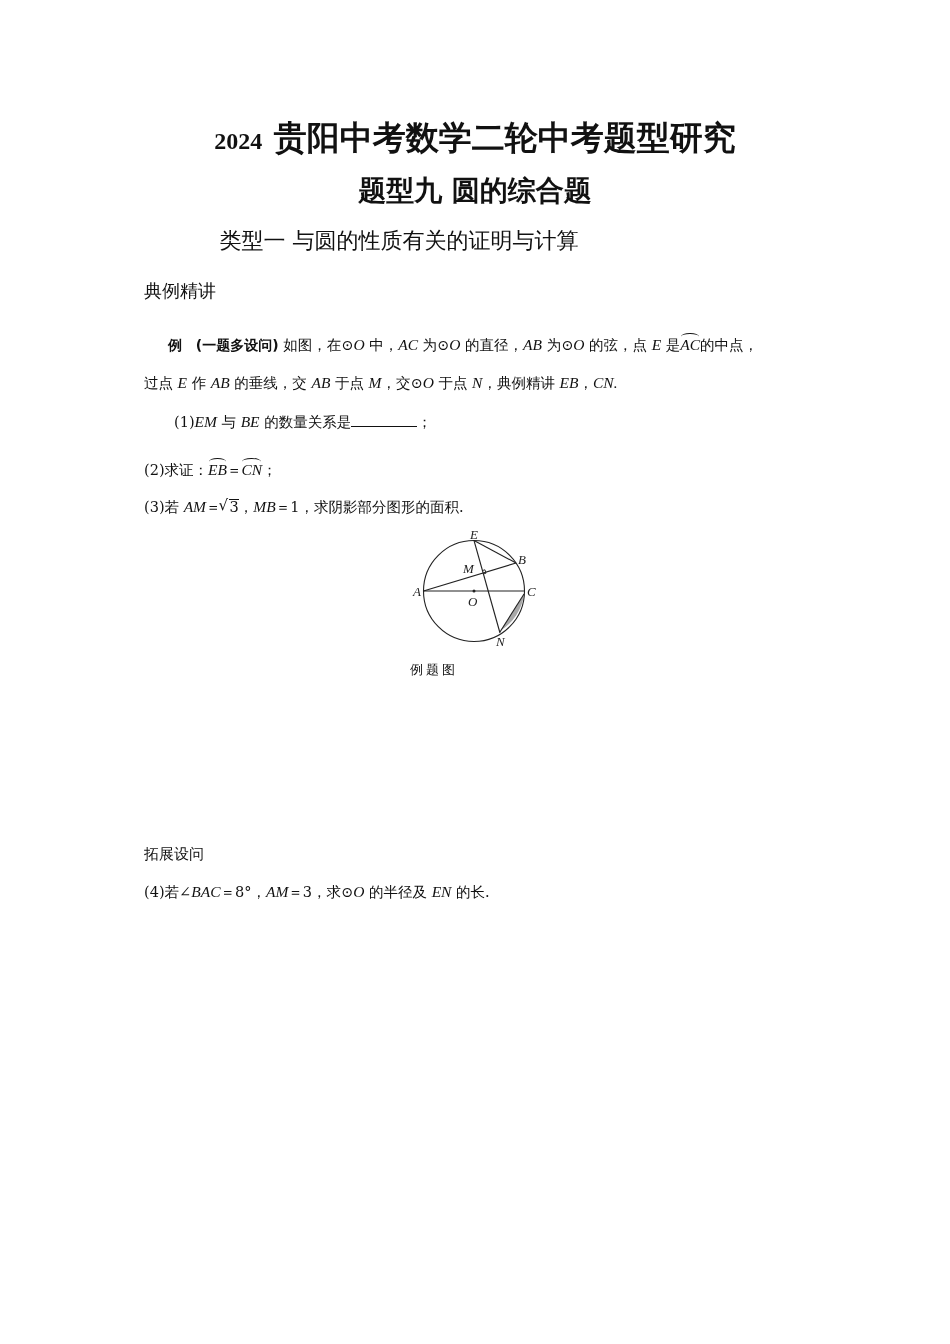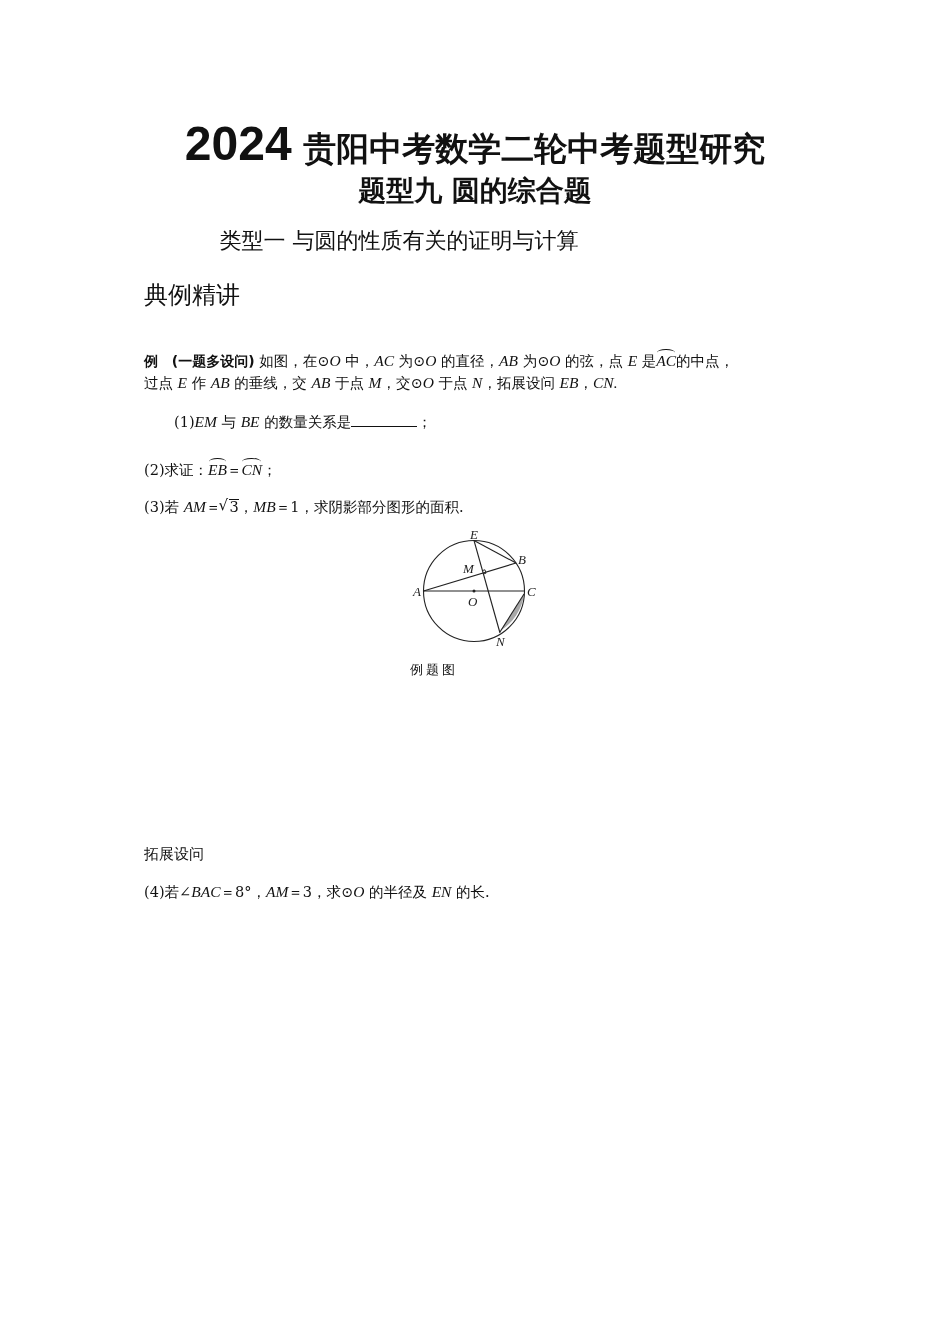--- a/index.html
+++ b/index.html
@@ -1,22 +1,22 @@
 <!DOCTYPE html>
 <html><head>
 <meta charset="utf-8">
 <style>
   html, body { margin: 0; padding: 0; background: #ffffff; }
   body { width: 950px; height: 1344px; position: relative; overflow: hidden; color: #111; font-family: "DejaVu Serif", "Liberation Serif", serif; }
   .abs { position: absolute; }
   .title1 { left: 0; width: 950px; top: 116px; text-align: center; font-size: 33px; font-weight: bold; font-family: "DejaVu Serif", serif; letter-spacing: 0px; }
-  .title1 .num { font-family: Liberation Sans, sans-serif; font-size: 48px; }
+  .title1 .num { font-family: Liberation Serif, serif; font-size: 24px; }
   .title2 { left: 0; width: 950px; top: 172px; text-align: center; font-size: 28px; font-weight: bold; font-family: "DejaVu Sans", sans-serif; }
   .title3 { left: 0; width: 798px; top: 226px; text-align: center; font-size: 22px; font-family: "DejaVu Sans", sans-serif; }
-  .section { left: 144px; top: 279px; font-size: 24px; font-family: "DejaVu Sans", sans-serif; }
+  .section { left: 144px; top: 279px; font-size: 18px; font-family: "DejaVu Sans", sans-serif; }
   .section2 { left: 144px; top: 845px; font-size: 15px; font-family: "DejaVu Sans", sans-serif; }
   .line { left: 144px; font-size: 14.5px; white-space: nowrap; font-family: "DejaVu Serif", "Liberation Serif", serif; }
   .line i { font-family: "Liberation Serif", serif; font-style: italic; font-size: 15.5px; }
   .bold { font-weight: bold; font-family: "DejaVu Sans", sans-serif; font-size: 14px; }
   .arc { position: relative; display: inline-block; }
   .arc::before { content: ""; position: absolute; left: 1px; right: 1px; top: -3px; height: 6px; border-top: 1.2px solid #111; border-radius: 50% 50% 0 0; }
   .blank { display: inline-block; width: 66px; border-bottom: 1px solid #111; height: 12px; vertical-align: baseline; }
   .sqrt { display: inline-block; border-top: 1px solid #111; padding-left: 1px; position: relative; margin-left: 8px; line-height: 1; }
   .sqrt::before { content: "√"; position: absolute; left: -10px; top: -2px; font-size: 15px; }
   .fig { left: 405px; top: 520px; width: 150px; height: 140px; }
@@ -24,26 +24,26 @@
 </style>
 </head>
 <body>
 
 <div class="abs title1"><span class="num">2024</span><span> 贵阳中考数学二轮中考题型研究</span></div>
 <div class="abs title2">题型九  圆的综合题</div>
 <div class="abs title3">类型一    与圆的性质有关的证明与计算</div>
 
 <div class="abs section">典例精讲</div>
 
-<div class="abs line" style="top:352px;">
+<div class="abs line" style="top:336px;margin-left:24px;">
   <span class="bold">例</span>&nbsp;&nbsp;&nbsp;<span class="bold">(一题多设问)</span><span> 如图，在⊙</span><i>O</i><span> 中，</span><i>AC</i><span> 为⊙</span><i>O</i><span> 的直径，</span><i>AB</i><span> 为⊙</span><i>O</i><span> 的弦，点 </span><i>E</i><span> 是</span><i class="arc">AC</i><span>的中点，</span>
 </div>
 
 <div class="abs line" style="top:374px;">
-  <span>过点 </span><i>E</i><span> 作 </span><i>AB</i><span> 的垂线，交 </span><i>AB</i><span> 于点 </span><i>M</i><span>，交⊙</span><i>O</i><span> 于点 </span><i>N</i><span>，拓展设问 </span><i>EB</i><span>，</span><i>CN.</i>
+  <span>过点 </span><i>E</i><span> 作 </span><i>AB</i><span> 的垂线，交 </span><i>AB</i><span> 于点 </span><i>M</i><span>，交⊙</span><i>O</i><span> 于点 </span><i>N</i><span>，典例精讲 </span><i>EB</i><span>，</span><i>CN.</i>
 </div>
 
 <div class="abs line" style="top:413px;margin-left:30px;">
   <span>(1)</span><i>EM</i><span> 与 </span><i>BE</i><span> 的数量关系是</span><span class="blank"></span><span>；</span>
 </div>
 
 <div class="abs line" style="top:461px;">
   <span>(2)</span><span>求证：</span><i class="arc">EB</i><span>＝</span><i class="arc">CN</i><span>；</span>
 </div>
 

